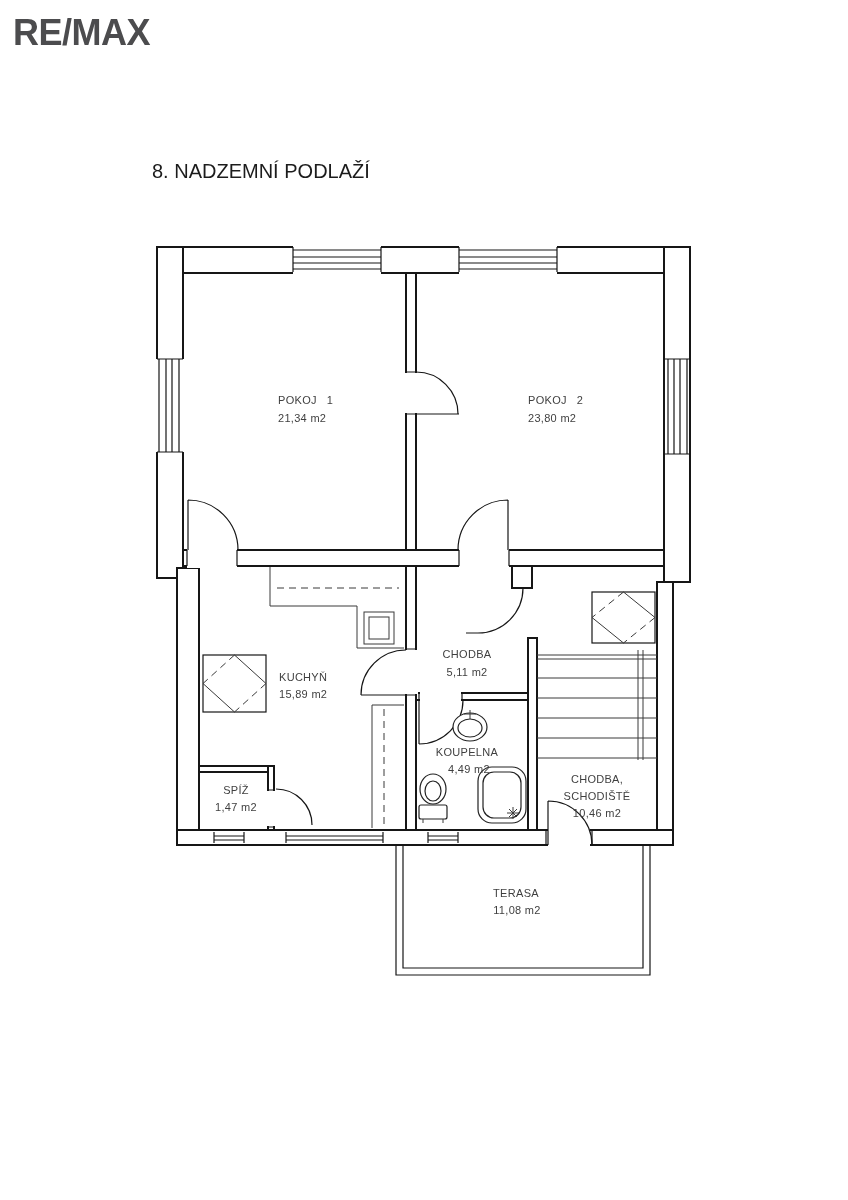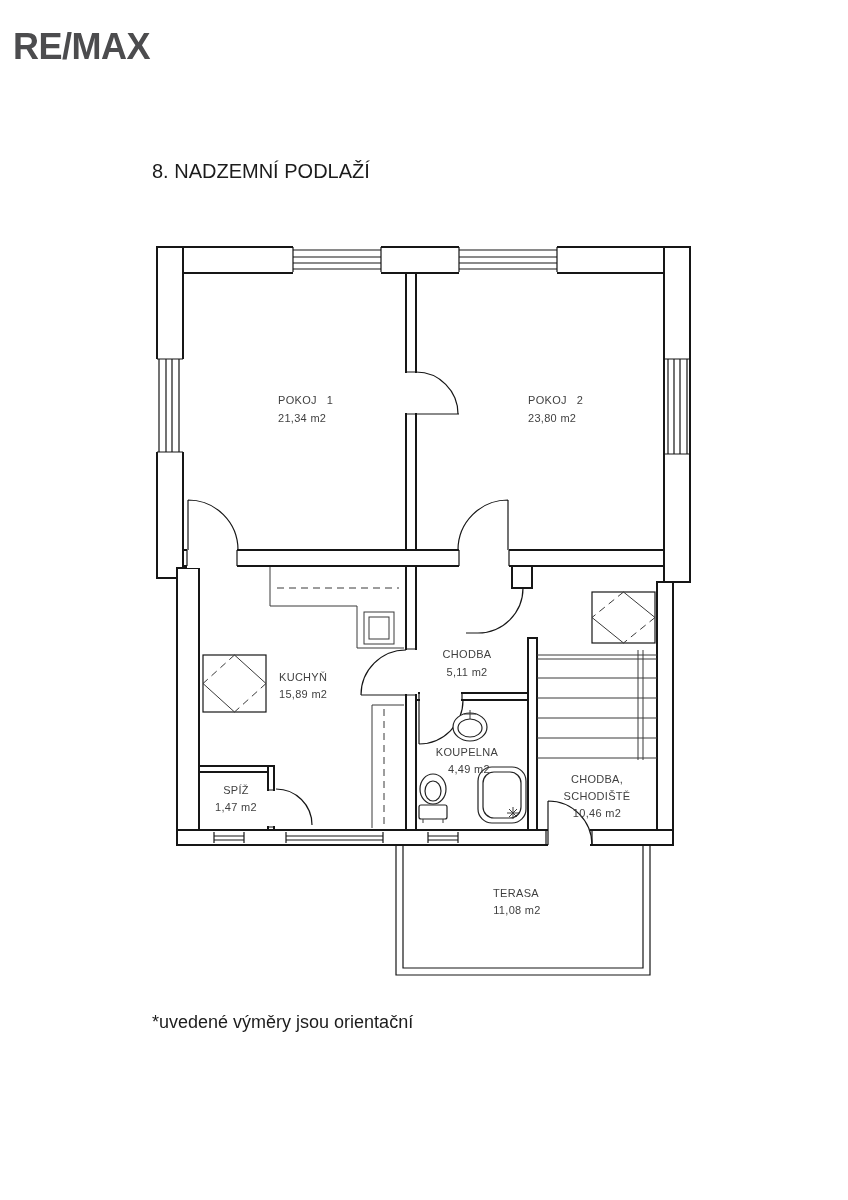--- a/index.html
+++ b/index.html
@@ -1,39 +1,38 @@
 <!DOCTYPE html>
 <html><head>
 <meta charset="utf-8">
 <style>
   html,body{margin:0;padding:0;background:#ffffff;}
   .page{position:relative;width:848px;height:1200px;background:#fff;overflow:hidden;
         font-family:"Liberation Sans",sans-serif;}
-  .logo{position:absolute;left:13px;top:26px;font-size:36px;font-weight:800;
+  .logo{position:absolute;left:13px;top:12px;font-size:36px;font-weight:800;
         letter-spacing:-0.5px;color:#4c4c4e;}
   .title{position:absolute;left:152px;top:160px;font-size:20px;color:#1c1c1c;}
   .footnote{position:absolute;left:152px;top:1012px;font-size:18px;color:#1c1c1c;}
   .plan{position:absolute;left:0;top:0;}
   svg text{white-space:pre;font-family:"Liberation Sans",sans-serif;fill:#3f3f3f;
            font-size:11px;letter-spacing:0.3px;}
   .wall{fill:#ffffff;stroke:#161616;stroke-width:2;}
   .erase{fill:#ffffff;stroke:none;}
   .thin{stroke:#161616;stroke-width:1.2;fill:none;}
   .thin2{stroke:#3a3a3a;stroke-width:1;fill:none;}
   .dash{stroke:#3a3a3a;stroke-width:1;fill:none;stroke-dasharray:7 5;}
   .fix{stroke:#222;stroke-width:1.2;fill:#ffffff;}
 </style>
 </head>
 <body>
 
 <div class="page">
 
   <div class="logo">RE/MAX</div>
   <div class="title">8. NADZEMNÍ PODLAŽÍ</div>
-  <div class="footnote">*uvedené výměry jsou orientační</div>
 
   <svg class="plan" width="848" height="1200" viewBox="0 0 848 1200">
 
     <g>
       <rect class="wall" x="157" y="247" width="533" height="26"></rect>
       <rect class="wall" x="157" y="247" width="26" height="331"></rect>
       <rect class="wall" x="664" y="247" width="26" height="335"></rect>
       <rect class="wall" x="177" y="568" width="22" height="277"></rect>
       <rect class="wall" x="657" y="582" width="16" height="263"></rect>
       <rect class="wall" x="177" y="830" width="496" height="15"></rect>

